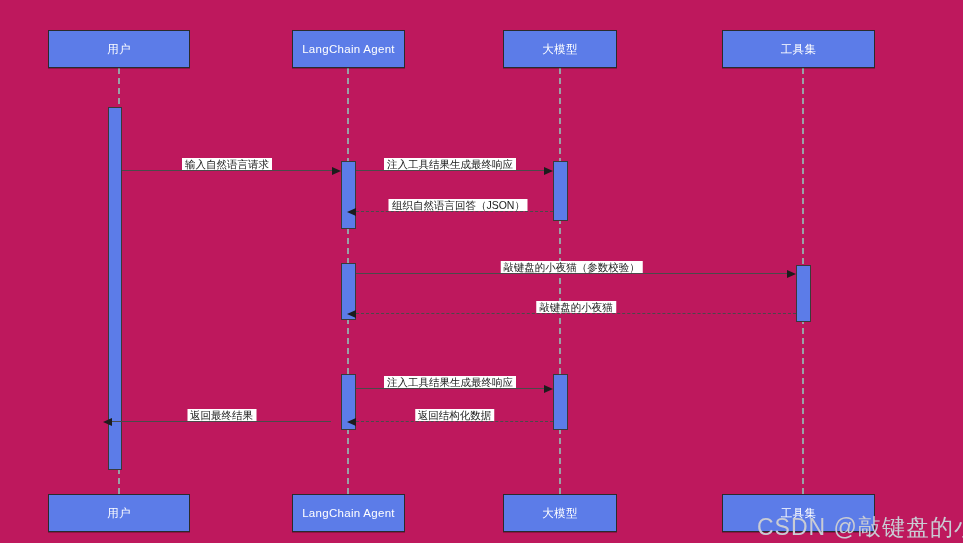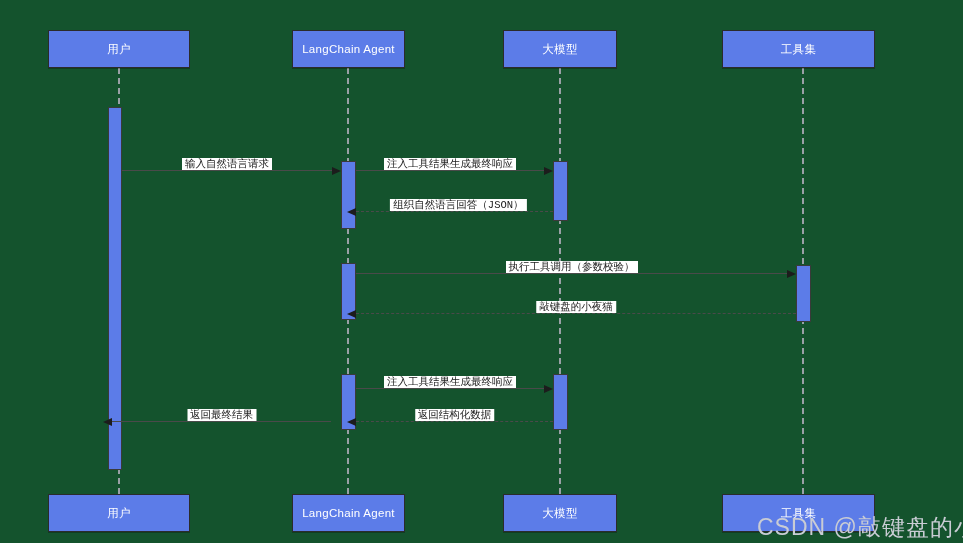--- a/index.html
+++ b/index.html
@@ -7,21 +7,21 @@
     padding: 0;
     background: #ffffff;
   }
   body {
     font-family: "Liberation Sans", "DejaVu Sans", sans-serif;
   }
   #canvas {
     position: relative;
     width: 963px;
     height: 543px;
-    background: #14532d;
+    background: #be185d;
     overflow: hidden;
   }
 
   
   .participant {
     position: absolute;
     box-sizing: border-box;
     background: #5C7CE8;
     border: 1.5px solid #2b2b2b;
     color: #ffffff;
@@ -48,21 +48,20 @@
     box-sizing: border-box;
     background: #5C7CE8;
     border: 1.5px solid #3a3a3a;
   }
 
   
   .msg {
     position: absolute;
     height: 0;
     border-top: 1.2px solid #4a4a4a;
-    font-family: Liberation Mono, monospace;
   }
   .msg.dashed {
     border-top: 1.5px dashed #4a4a4a;
   }
   .arrowhead {
     position: absolute;
     width: 0;
     height: 0;
     top: -4.5px;
   }
@@ -154,21 +153,21 @@
     <span class="msg-label" style="left:50%;">注入工具结果生成最终响应</span>
   </div>
 
   <div class="msg dashed" style="left:356px; top:211px; width:197px;">
     <span class="arrowhead left"></span>
     <span class="msg-label" style="left:52%;">组织自然语言回答（JSON）</span>
   </div>
 
   <div class="msg" style="left:356px; top:273px; width:431px;">
     <span class="arrowhead right"></span>
-    <span class="msg-label" style="left:50%;">执行工具调用（参数校验）</span>
+    <span class="msg-label" style="left:50%;">敲键盘的小夜猫（参数校验）</span>
   </div>
 
   <div class="msg dashed" style="left:356px; top:313px; width:440px;">
     <span class="arrowhead left"></span>
     <span class="msg-label" style="left:50%;">敲键盘的小夜猫</span>
   </div>
 
   <div class="msg" style="left:356px; top:388px; width:188px;">
     <span class="arrowhead right"></span>
     <span class="msg-label" style="left:50%;">注入工具结果生成最终响应</span>

